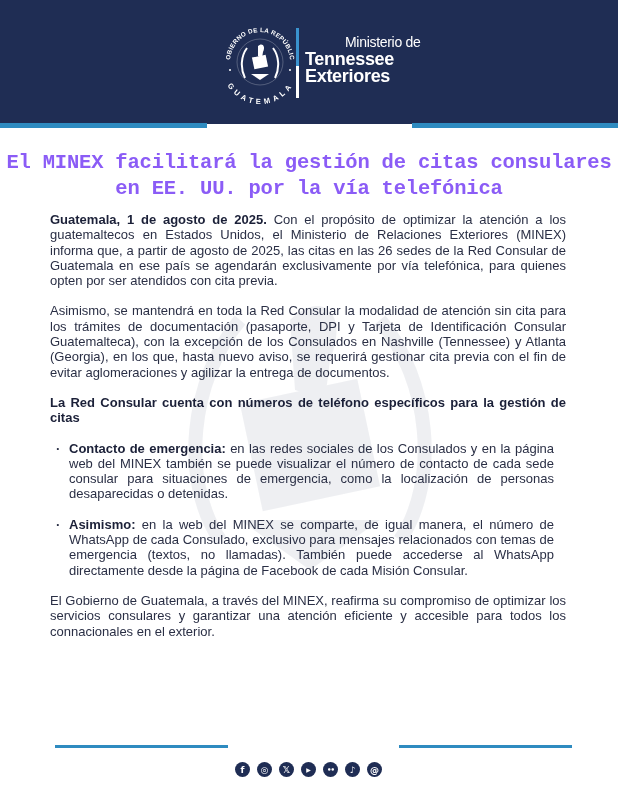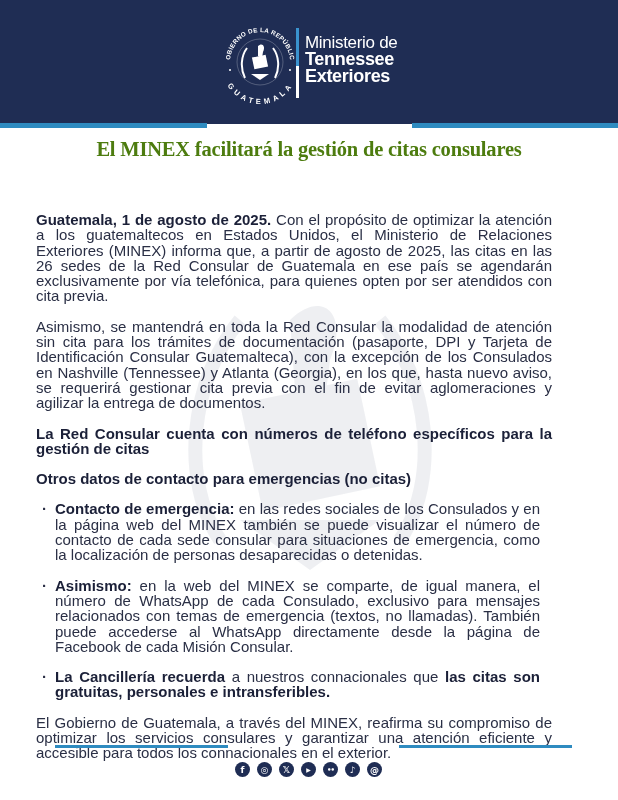--- a/index.html
+++ b/index.html
@@ -17,38 +17,38 @@
   .strip.left { left: 0; width: 207px; }
   .strip.right { left: 412px; width: 206px; }
   .emblem {
     position: absolute; left: 218px; top: 20px; width: 84px; height: 84px;
   }
   .divider {
     position: absolute; left: 296px; top: 28px; width: 3px; height: 70px;
     background: linear-gradient(#3a93cf, #3a93cf 55%, #ffffff 55%, #ffffff);
   }
   .ministry { position: absolute; left: 305px; top: 34px; color: #ffffff; line-height: 17px; }
-  .ministry .l1 { font-family: "Liberation Sans", sans-serif; font-size: 17px; font-weight: 300; letter-spacing: -0.3px; }
+  .ministry .l1 { font-family: "Liberation Sans", sans-serif; font-size: 14px; font-weight: 300; letter-spacing: -0.3px; margin-left: 40px; }
   .ministry .l2, .ministry .l3 { font-family: "Liberation Sans", sans-serif; font-size: 18px; font-weight: bold; letter-spacing: -0.3px; }
 
   .watermark {
     position: absolute; left: 180px; top: 280px; width: 260px; height: 300px;
     opacity: 0.07; pointer-events: none;
   }
 
   .title {
-    position: absolute; left: 0; top: 136px; width: 618px; text-align: center;
-    font-family: Liberation Serif, serif; font-weight: bold;
-    font-size: 20.5px; line-height: 26px; color: #4d7c0f; letter-spacing: -0.2px;
+    position: absolute; left: 0; top: 150px; width: 618px; text-align: center;
+    font-family: Liberation Mono, monospace; font-weight: bold;
+    font-size: 20.5px; line-height: 26px; color: #8b5cf6; letter-spacing: -0.2px;
   }
 
   .content {
-    position: absolute; left: 36px; top: 212px; width: 516px;
+    position: absolute; left: 50px; top: 212px; width: 516px;
     font-family: "Liberation Sans", sans-serif;
-    font-size: 15px; line-height: 15.3px; color: #2a2f45; text-align: justify;
+    font-size: 13px; line-height: 15.3px; color: #2a2f45; text-align: justify;
   }
   .content p { margin: 0 0 15px 0; }
   .content b { color: #1b2038; }
   .content .sub { font-weight: bold; color: #1b2038; margin-bottom: 15px; }
   .content ul { list-style: none; margin: 0 12px 15px 0; padding: 0; }
   .content li { position: relative; padding-left: 19px; margin-bottom: 15px; }
   .content li::before {
     content: "·"; position: absolute; left: 6px; top: 0; font-weight: bold;
   }
   .content li:last-child { margin-bottom: 15px; }
@@ -101,31 +101,30 @@
 
 <svg class="watermark" viewBox="0 0 260 300">
   <path d="M40 260 C0 200 10 100 60 40 M220 260 C260 200 250 100 200 40" stroke="#1f2d54" stroke-width="14" fill="none"></path>
   <rect x="70" y="110" width="120" height="110" fill="#1f2d54" transform="rotate(-12 130 165)"></rect>
   <path d="M110 40 C140 10 170 30 150 80 L145 120 L115 110 Z" fill="#1f2d54"></path>
   <path d="M60 240 L200 240 L130 290 Z" fill="#1f2d54"></path>
 </svg>
 
 <div class="title">
   <div>El MINEX facilitará la gestión de citas consulares</div>
+  <div>en EE. UU. por la vía telefónica</div>
 </div>
 
 <div class="content">
   <p><b>Guatemala, 1 de agosto de 2025.</b><span> Con el propósito de optimizar la atención a los guatemaltecos en Estados Unidos, el Ministerio de Relaciones Exteriores (MINEX) informa que, a partir de agosto de 2025, las citas en las 26 sedes de la Red Consular de Guatemala en ese país se agendarán exclusivamente por vía telefónica, para quienes opten por ser atendidos con cita previa.</span></p>
   <p>Asimismo, se mantendrá en toda la Red Consular la modalidad de atención sin cita para los trámites de documentación (pasaporte, DPI y Tarjeta de Identificación Consular Guatemalteca), con la excepción de los Consulados en Nashville (Tennessee) y Atlanta (Georgia), en los que, hasta nuevo aviso, se requerirá gestionar cita previa con el fin de evitar aglomeraciones y agilizar la entrega de documentos.</p>
   <p class="sub">La Red Consular cuenta con números de teléfono específicos para la gestión de citas</p>
-  <p class="sub">Otros datos de contacto para emergencias (no citas)</p>
   <ul>
     <li><b>Contacto de emergencia:</b><span> en las redes sociales de los Consulados y en la página web del MINEX también se puede visualizar el número de contacto de cada sede consular para situaciones de emergencia, como la localización de personas desaparecidas o detenidas.</span></li>
     <li><b>Asimismo:</b><span> en la web del MINEX se comparte, de igual manera, el número de WhatsApp de cada Consulado, exclusivo para mensajes relacionados con temas de emergencia (textos, no llamadas). También puede accederse al WhatsApp directamente desde la página de Facebook de cada Misión Consular.</span></li>
-    <li><b>La Cancillería recuerda</b><span> a nuestros connacionales que </span><b>las citas son gratuitas, personales e intransferibles.</b></li>
   </ul>
   <p>El Gobierno de Guatemala, a través del MINEX, reafirma su compromiso de optimizar los servicios consulares y garantizar una atención eficiente y accesible para todos los connacionales en el exterior.</p>
 </div>
 
 <div class="foot-line left"></div>
 <div class="foot-line right"></div>
 
 <div class="social">
   <a class="ico">f</a>
   <a class="ico">◎</a>

